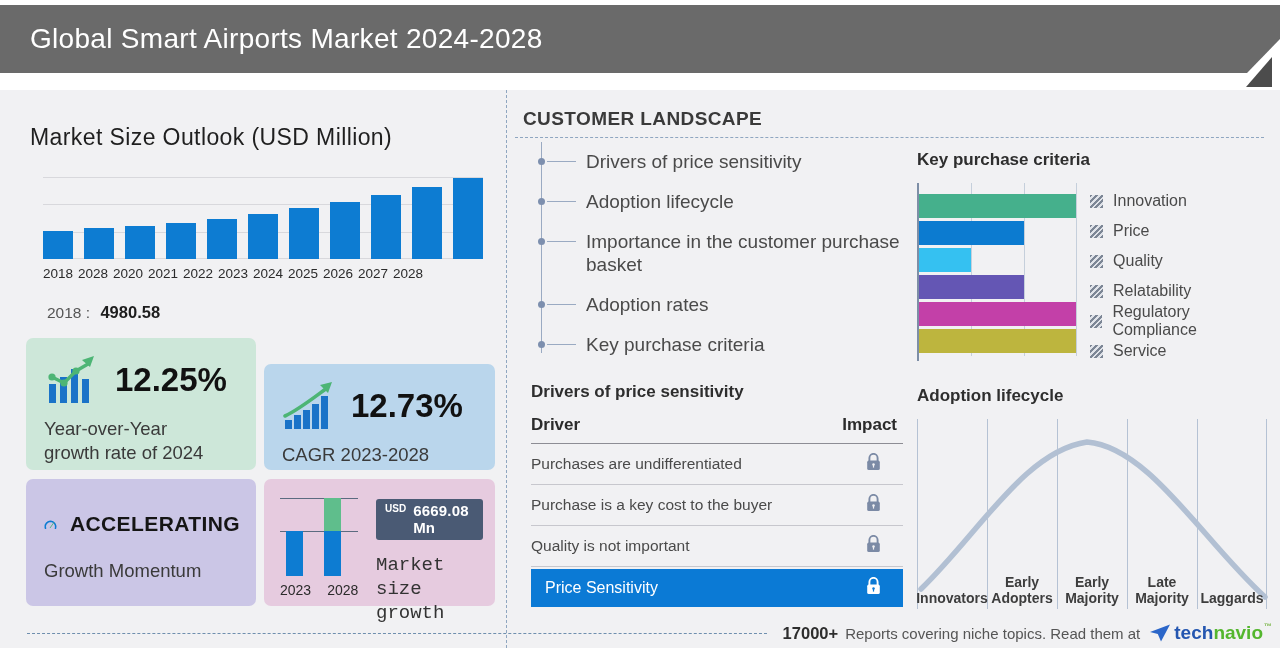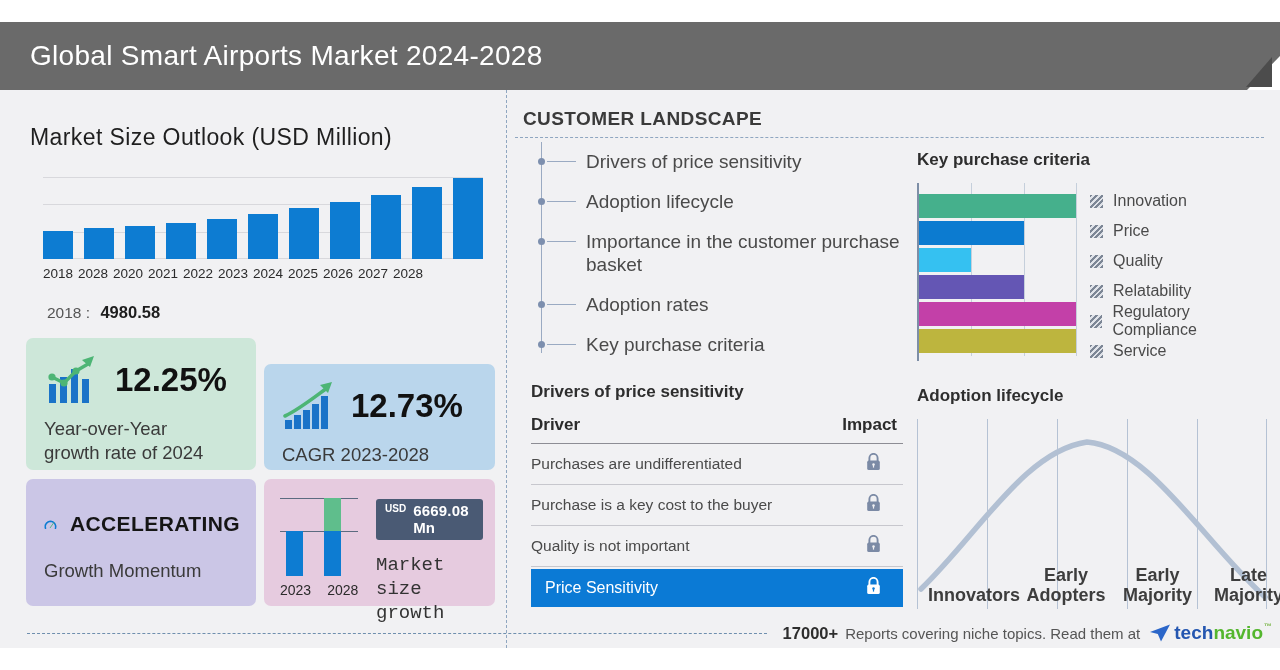--- a/index.html
+++ b/index.html
@@ -1,19 +1,19 @@
 <!DOCTYPE html>
 <html><head>
 <meta charset="utf-8">
 <style>
   html,body{margin:0;padding:0;background:#fff;}
   .page{position:relative;width:1280px;height:670px;overflow:hidden;background:#ffffff;
         font-family:"Liberation Sans",sans-serif;color:#333;}
   
-  .header{position:absolute;top:22px;left:0;width:1280px;height:68px;background:#6a6a6a;
+  .header{position:absolute;top:5px;left:0;width:1280px;height:68px;background:#6a6a6a;
           clip-path:polygon(0 0,100% 0,100% 50%,calc(100% - 33px) 100%,0 100%);}
   .header-title{position:absolute;left:30px;top:0;line-height:68px;font-size:28px;color:#fff;
                 font-weight:500;letter-spacing:.3px;}
   .fold{position:absolute;top:57px;right:8px;width:0;height:0;
         border-right:26px solid #4c4c4c;border-top:30px solid transparent;}
   
   .content{position:absolute;top:90px;left:0;width:1280px;height:558px;background:#f1f1f3;display:flex;box-sizing:border-box;}
   .left{width:507px;box-sizing:border-box;padding:30px 0 0 26px;border-right:1.5px dashed #8fa6c0;}
   .right{flex:1;box-sizing:border-box;padding:16px 10px 0 8px;position:relative;}
   
@@ -89,21 +89,21 @@
   .legend-item{display:flex;align-items:center;height:30px;font-size:16px;color:#4a4a4a;}
   .hatch{width:13px;height:13px;margin-right:10px;
          background:repeating-linear-gradient(135deg,#7c8695 0px,#7c8695 2px,#e0e3e9 2px,#e0e3e9 4px);}
   
   .lifecycle{margin-left:14px;margin-top:20px;}
   .lc-chart{position:relative;width:352px;height:190px;}
   .lc-vline{position:absolute;top:0;bottom:0;width:1px;background:#b5c2d4;}
   .lc-svg{position:absolute;left:0;top:0;}
   .lc-labels{position:absolute;left:0;bottom:3px;width:350px;display:flex;}
   .lc-cell{width:70px;display:flex;align-items:flex-end;justify-content:center;height:42px;
-           font-size:18px;font-weight:700;color:#3d3d3d;text-align:center;line-height:1.15;margin-left:22px;}
+           font-size:14px;font-weight:700;color:#3d3d3d;text-align:center;line-height:1.15;}
   
   .bottom-white{position:absolute;left:0;top:648px;width:1280px;height:22px;background:#fff;}
   .footer{position:absolute;left:27px;right:8px;top:622px;display:flex;align-items:center;}
   .f-line{flex:1;border-top:1.5px dashed #6f8fae;margin-right:16px;}
   .f-count{font-weight:800;font-size:16.5px;color:#2d2d2d;margin-right:7px;}
   .f-text{font-size:15px;color:#555;margin-right:10px;}
   .logo{display:flex;align-items:center;font-size:19px;font-weight:800;cursor:pointer;}
   .logo svg{margin-right:3px;}
   .logo .tech{color:#2456b0;}
   .logo .navio{color:#54b62e;}

